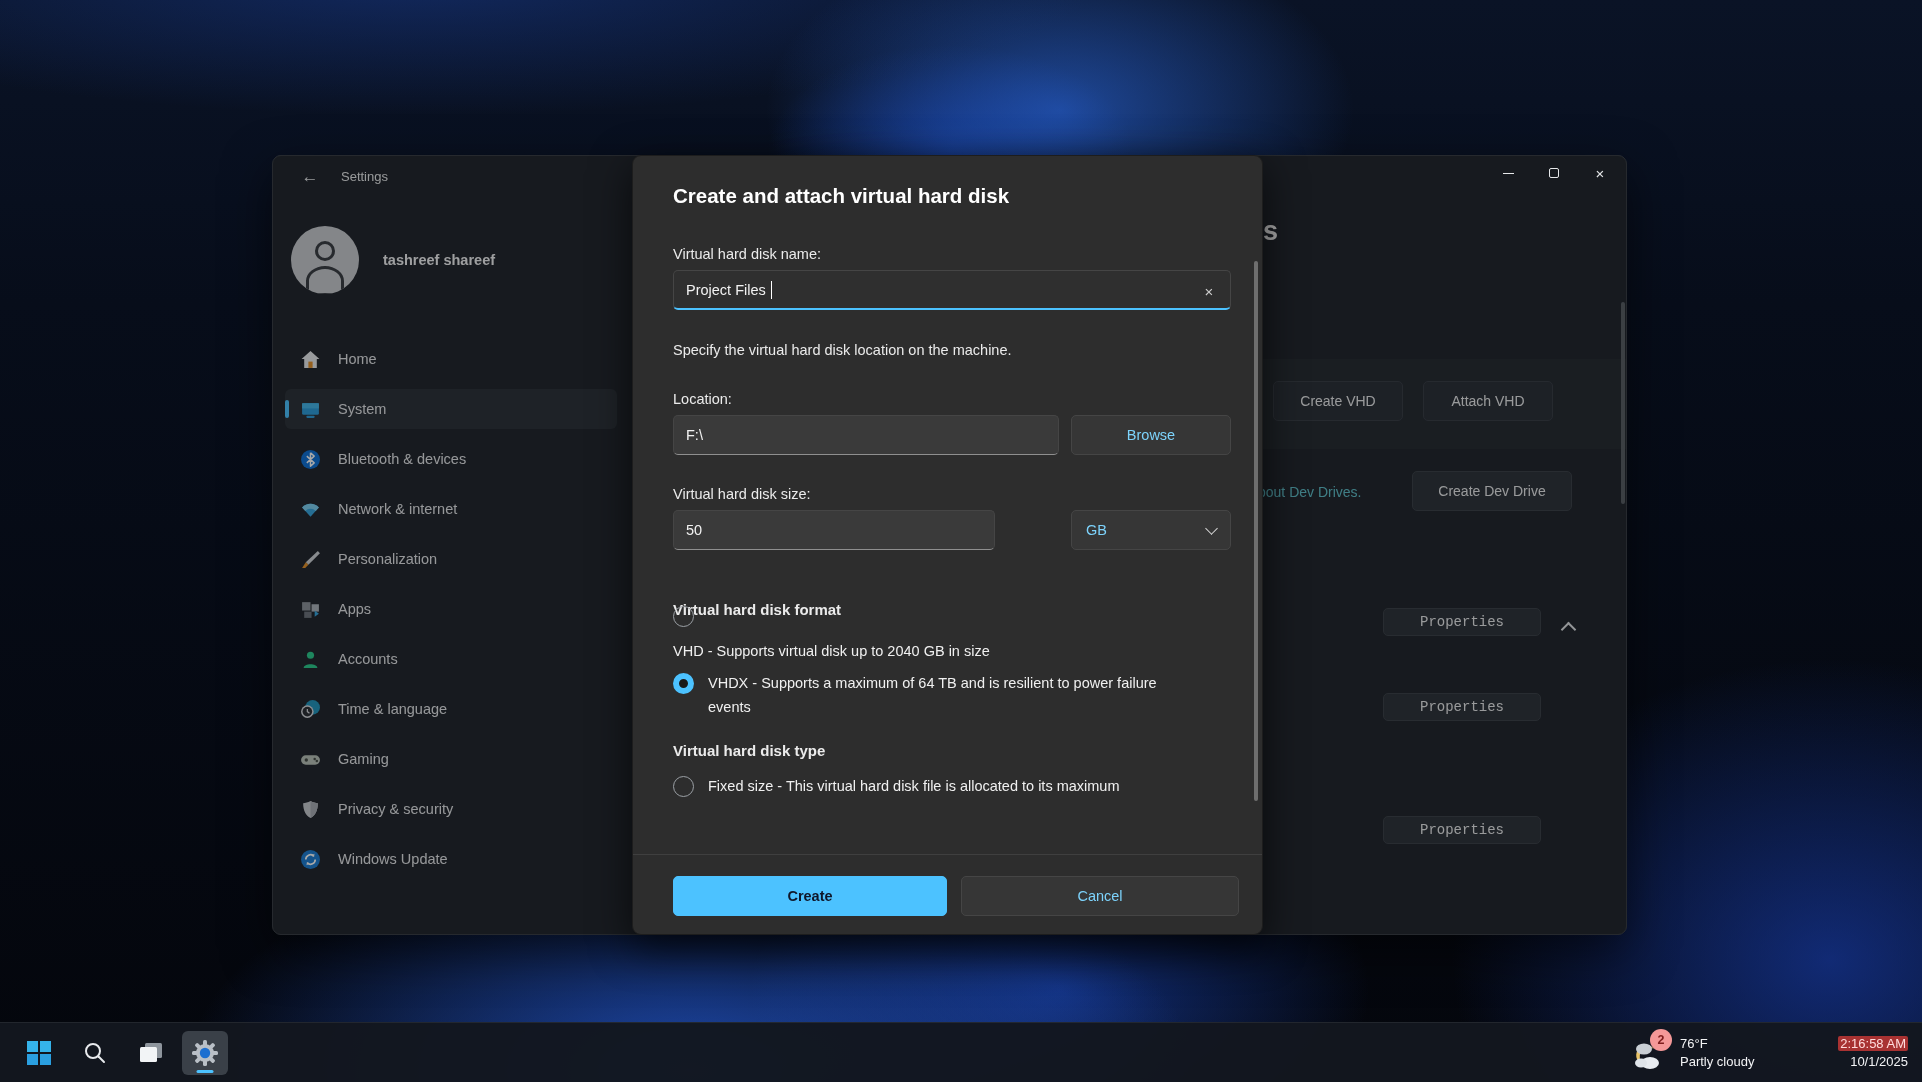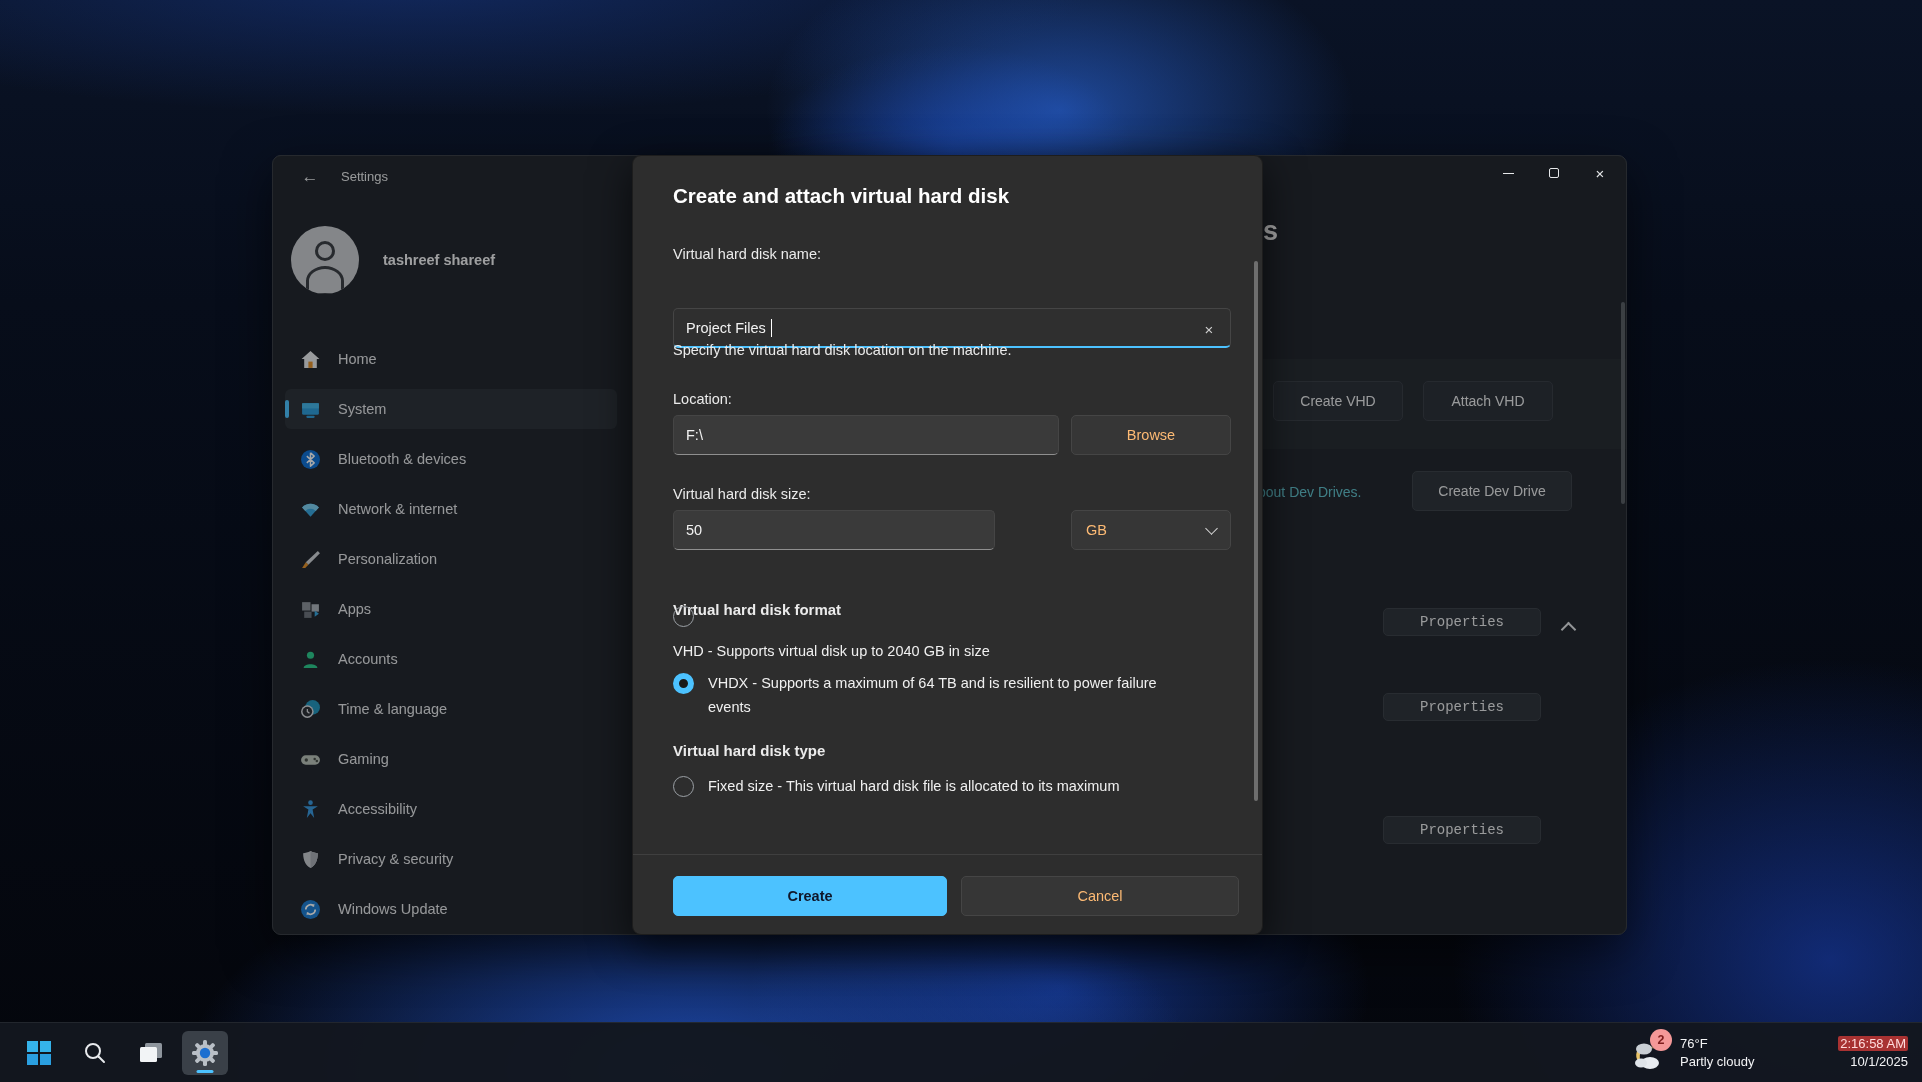--- a/index.html
+++ b/index.html
@@ -65,27 +65,27 @@
   .main-scroll { position:absolute; left:1348px; top:146px; width:4px; height:202px; background:#5a6067; border-radius:2px; }
 
   
   .dialog { position:absolute; left:632px; top:155px; width:631px; height:780px; background:#2d2d2d;
     border-radius:9px; z-index:10; box-shadow:0 12px 40px rgba(0,0,0,.65); border:1px solid #1d1d1d; }
   .dlg-title { position:absolute; left:40px; top:28px; font-size:20.5px; font-weight:bold; color:#ffffff; }
   .fld-label { position:absolute; font-size:14.5px; color:#ebebeb; }
   .fld-label.bold { font-weight:bold; font-size:15px; }
   .tb { position:absolute; height:40px; background:#3a3a3a; border:1px solid #454545; border-radius:5px;
     display:flex; align-items:center; padding:0 12px; font-size:14.5px; color:#f2f2f2; }
-  .tb.focused { background:#2f2f2f; border-bottom:2.5px solid #4cc2ff;margin-top:38px; }
+  .tb.focused { background:#2f2f2f; border-bottom:2.5px solid #4cc2ff; }
   .tb.plain { border-bottom:1.5px solid #8f8f8f; }
   .caret { display:inline-block; width:1.5px; height:18px; background:#fff; margin-left:5px; }
   .clear-x { position:absolute; right:10px; top:9px; width:22px; height:22px; color:#cfcfcf;
     font-size:15px; display:flex; align-items:center; justify-content:center; }
   .dlg-btn { position:absolute; height:40px; border-radius:5px; background:#363636; border:1px solid #454545;
-    color:#fdba74; font-size:14.5px; display:flex; align-items:center; justify-content:center; }
+    color:#7dd3fc; font-size:14.5px; display:flex; align-items:center; justify-content:center; }
   .combo { justify-content:space-between; padding:0 14px; }
   .chev-dn { width:9px; height:9px; border-right:1.7px solid #d8d8d8; border-bottom:1.7px solid #d8d8d8;
     transform:rotate(45deg); margin-top:-4px; }
   .radio-row { position:absolute; display:flex; gap:14px; }
   .radio { width:21px; height:21px; border-radius:50%; border:1.5px solid #9ba0a5; background:transparent; flex:0 0 21px; }
   .radio.on { border:6px solid #4cc2ff; background:#191919; }
   .radio-label { font-size:14.5px; color:#f0f0f0; line-height:21px; }
   .dlg-divider { position:absolute; left:0; top:698px; width:100%; height:1px; background:#3f3f3f; }
   .btn-primary { background:#4cc2ff; border:1px solid #4cc2ff; color:#0f172a; font-weight:bold; }
   .dlg-scroll { position:absolute; left:621px; top:105px; width:3.5px; height:540px; background:#6e6e6e; border-radius:2px; }
@@ -203,27 +203,20 @@
       <div class="nav-item">
         <svg class="nav-ic" viewBox="0 0 20 20">
           <rect x="1" y="6" width="18" height="9" rx="4.5" fill="#b9c2ba"></rect>
           <circle cx="6" cy="10.5" r="1.6" fill="#49504a"></circle>
           <circle cx="14" cy="9.5" r="1.2" fill="#49504a"></circle>
           <circle cx="16" cy="11.5" r="1.2" fill="#49504a"></circle>
         </svg>
         <span>Gaming</span>
       </div>
 
-      <div class="nav-item">
-        <svg class="nav-ic" viewBox="0 0 20 20">
-          <circle cx="10" cy="3.5" r="2.2" fill="#3b9ae0"></circle>
-          <path d="M3 7 L17 7 L12 10 L13.5 18 L10 13.5 L6.5 18 L8 10 Z" fill="#3b9ae0"></path>
-        </svg>
-        <span>Accessibility</span>
-      </div>
 
       <div class="nav-item">
         <svg class="nav-ic" viewBox="0 0 20 20">
           <path d="M10 2 C12.5 3.4 15 4 17 4 C17 11 14.5 15.8 10 18 C5.5 15.8 3 11 3 4 C5 4 7.5 3.4 10 2 Z" fill="#c7cbd1"></path>
           <path d="M10 2 C12.5 3.4 15 4 17 4 C17 11 14.5 15.8 10 18 Z" fill="#a9aeb5"></path>
         </svg>
         <span>Privacy &amp; security</span>
       </div>
 
       <div class="nav-item">

